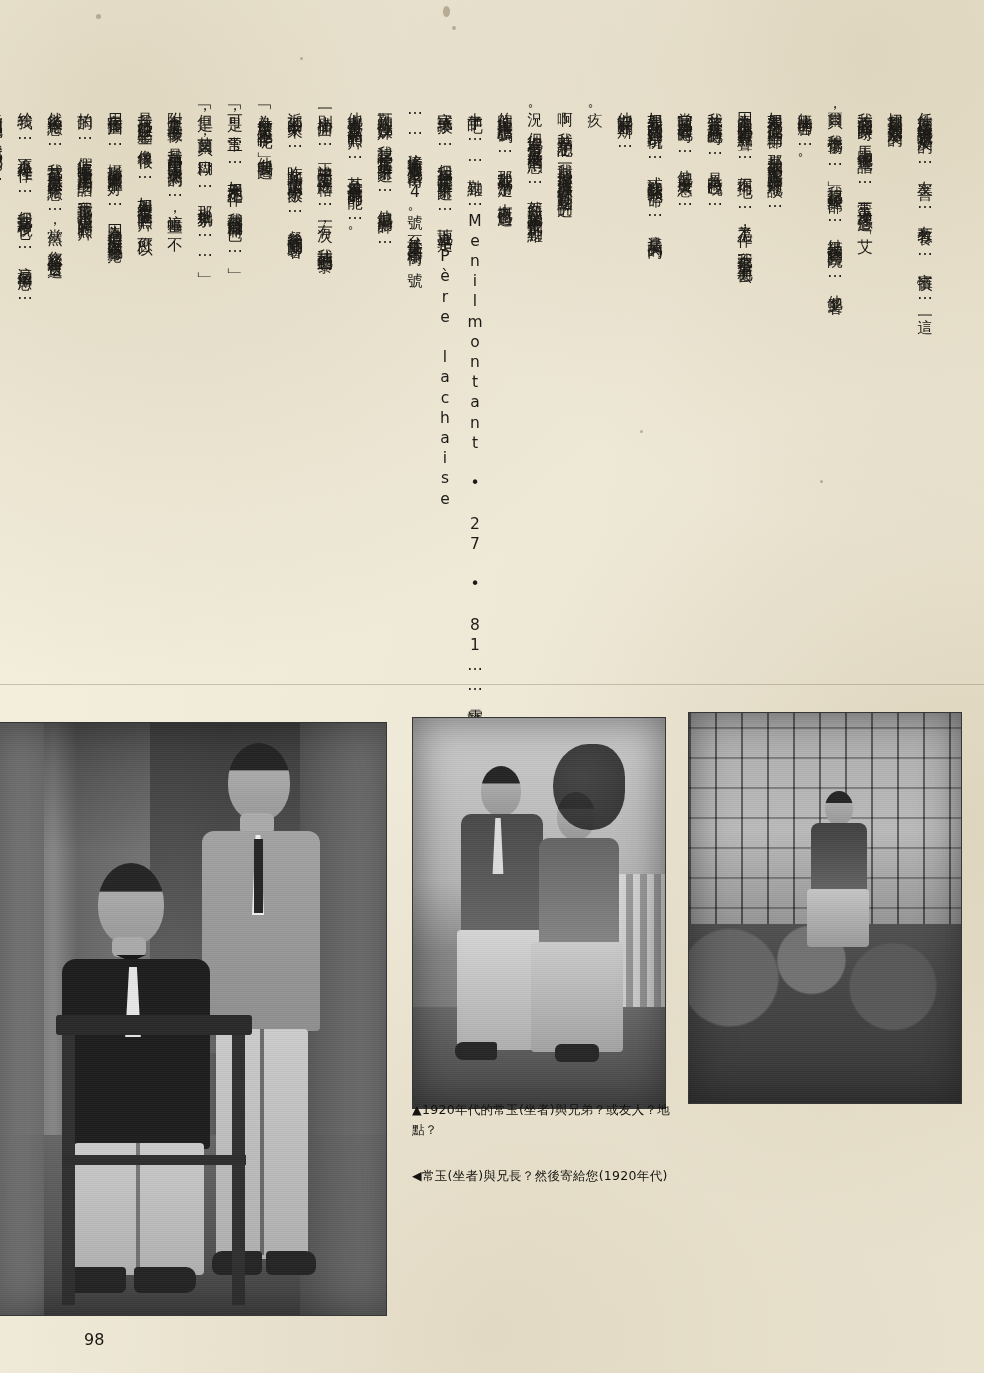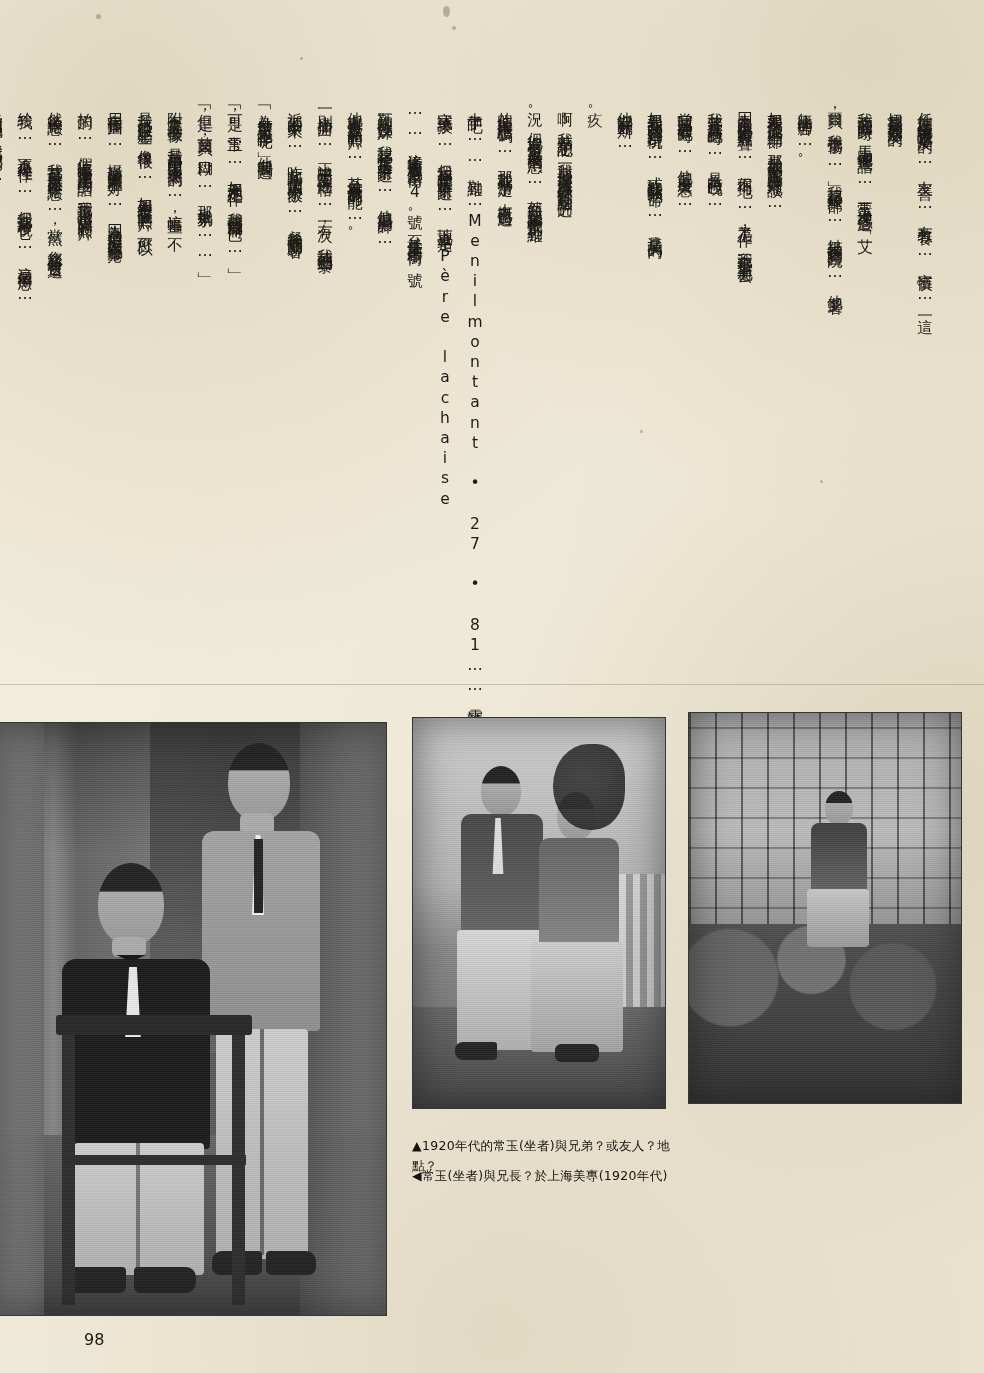--- a/index.html
+++ b/index.html
@@ -86,21 +86,21 @@
   .ph-right { left: 688px; top: 28px;  width: 272px; height: 390px; }
 
   .cap {
     position: absolute;
     font-family: "DejaVu Sans", "Liberation Sans", sans-serif;
     font-size: 12.5px;
     line-height: 20px;
     color: #141310;
     letter-spacing: 0.3px;
   }
-  .cap-mid   { left: 412px; top: 452px; width: 262px; }
+  .cap-mid   { left: 412px; top: 416px; width: 262px; }
   .cap-mid2  { left: 412px; top: 482px; width: 270px; }
   .cap-right { left: 686px; top: 440px; width: 276px; }
 
   .pagenum {
     position: absolute;
     left: 84px;
     top: 1330px;
     font-size: 16px;
     color: #19170f;
     font-family: "DejaVu Sans", "Liberation Sans", sans-serif;
@@ -325,17 +325,17 @@
       <div style="position:absolute;left:112px;top:78px;width:72px;height:160px;">
         <div class="head" style="left:24px;top:0;width:28px;height:34px;"></div>
         <div style="position:absolute;left:10px;top:32px;width:56px;height:70px;background:linear-gradient(180deg,#45423a,#6b6657);border-radius:8px 8px 4px 4px;"></div>
         <div style="position:absolute;left:6px;top:98px;width:62px;height:58px;background:linear-gradient(180deg,#c9c3b1,#9e9886);border-radius:4px;"></div>
       </div>
       <div class="grain"></div>
       <div class="vignette"></div>
     </div>
 
     <div class="cap cap-mid">▲1920年代的常玉(坐者)與兄弟？或友人？地點？</div>
-    <div class="cap cap-mid2">◀常玉(坐者)與兄長？於上海美專(1920年代)</div>
+    <div class="cap cap-mid2">◀常玉(坐者)與兄長？然後寄給您(1920年代)</div>
   </div>
 
   <div class="pagenum">98</div>
 </div>
 
 </body></html>

